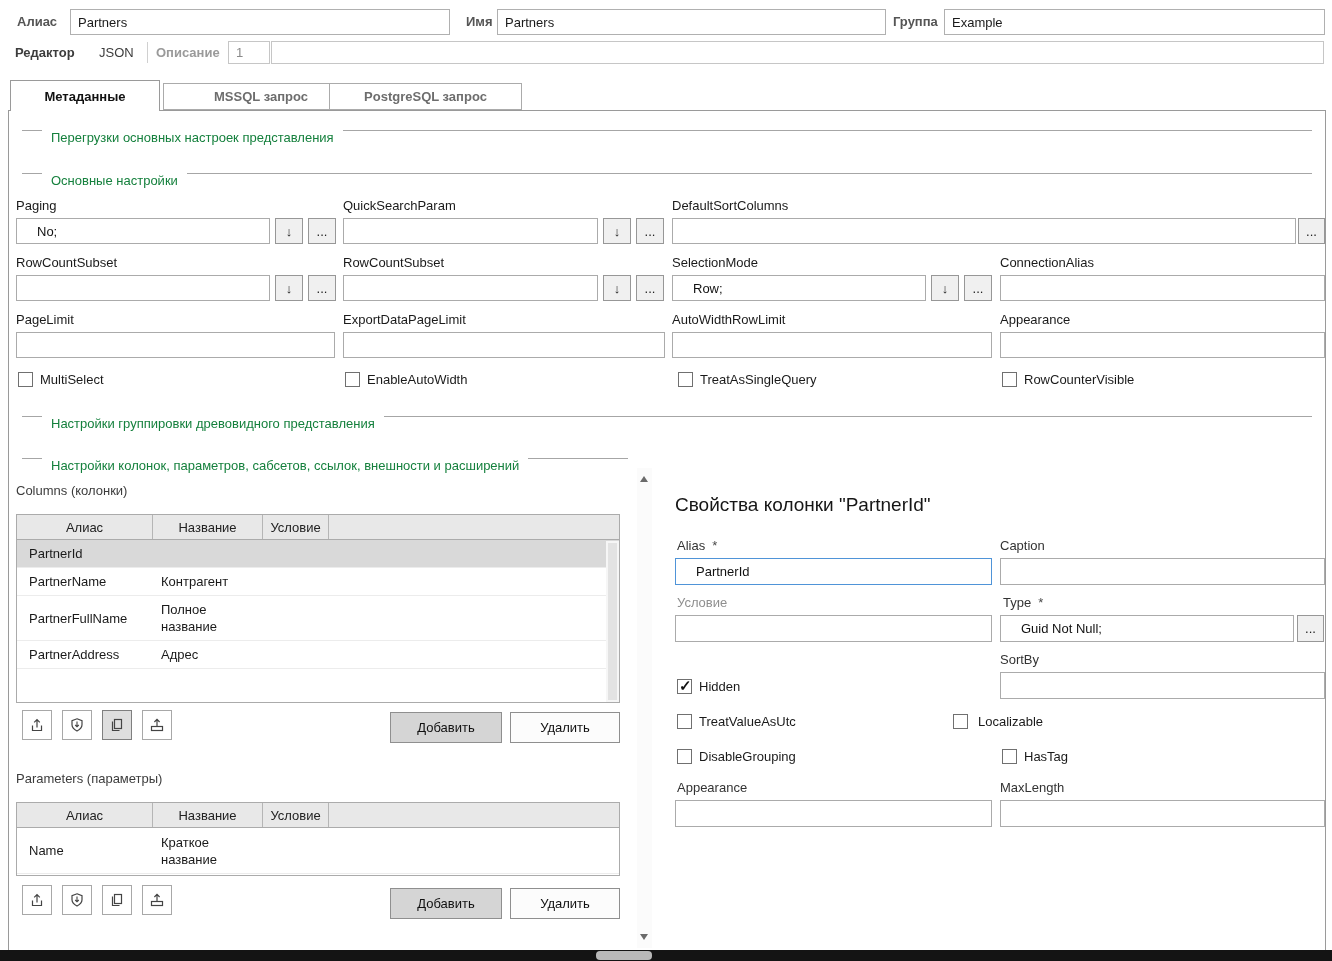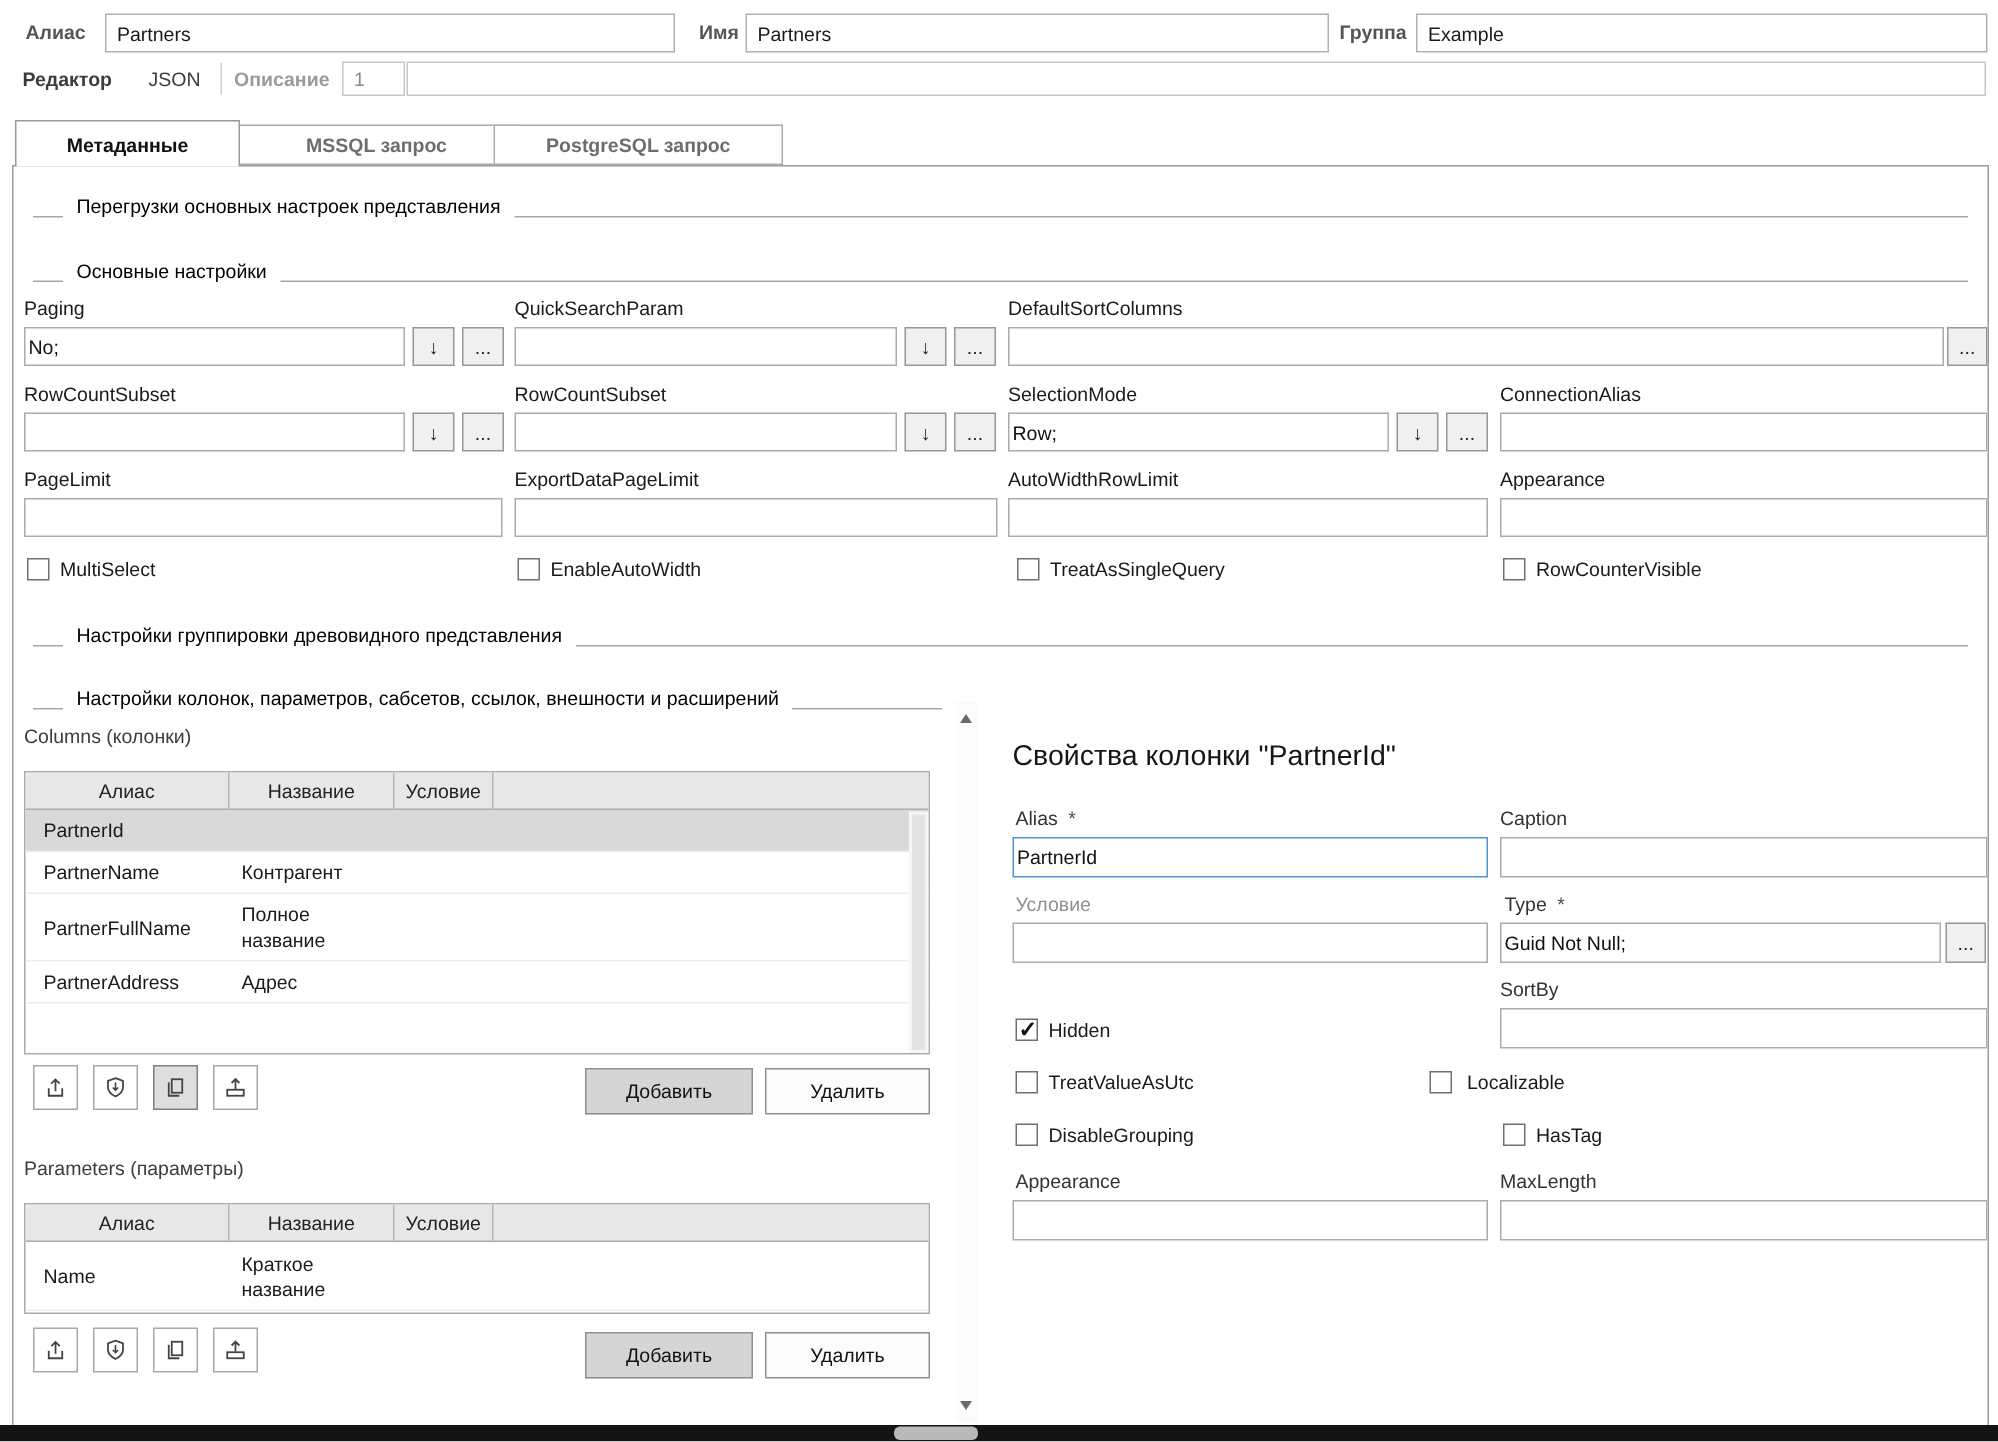--- a/index.html
+++ b/index.html
@@ -13,26 +13,26 @@
   .hinput.thin { height:23px; border-color:#c6c6c6; }
   .vdiv { position:absolute; width:1px; background:#d0d0d0; }
 
   .tab { position:absolute; display:flex; align-items:center; justify-content:center;
          font-weight:bold; border:1px solid #ababab; background:#fff; cursor:pointer; }
   .tab.active { color:#111; border-color:#9a9a9a; border-bottom:none; z-index:3; }
   .tab.inactive { color:#6d6d6d; z-index:2; }
 
   .panel { position:absolute; border:1px solid #9a9a9a; background:#fff; }
 
-  .sep { position:absolute; display:flex; align-items:flex-end; gap:9px; color:#000000; }
+  .sep { position:absolute; display:flex; align-items:flex-start; gap:9px; color:#15803d; }
   .sep::before { content:""; width:20px; height:1px; background:#a6a6a6; flex:0 0 auto; }
   .sep::after  { content:""; flex:1; height:1px; background:#a6a6a6; }
 
   .flabel { position:absolute; color:#1a1a1a; }
-  .finput { position:absolute; height:26px; border:1px solid #ababab; padding:0 2px;
+  .finput { position:absolute; height:26px; border:1px solid #ababab; padding:0 20px;
             font:13px "Liberation Sans",sans-serif; color:#111; background:#fff; }
   .finput.focus { border-color:#4f94d8; }
   .sbtn { position:absolute; width:28px; height:26px; border:1px solid #979797; background:#f0f0f0;
           font:13px "Liberation Sans",sans-serif; color:#222; cursor:pointer;
           display:flex; align-items:center; justify-content:center; }
 
   .chk { position:absolute; display:flex; align-items:center; gap:7px; cursor:default; color:#1a1a1a; }
   .chkbox { width:15px; height:15px; border:1px solid #707070; background:#fff; position:relative; flex:0 0 auto; }
   .chkbox.checked::after { content:"✓"; position:absolute; left:1px; top:-3px;
                            font-size:15px; font-weight:bold; color:#111; }
@@ -86,21 +86,21 @@
 <span class="hlabel" style="left:15px; top:45px; color:#3c3c3c;">Редактор</span>
 <span class="ptext" style="left:99px; top:45px;">JSON</span>
 <div class="vdiv" style="left:147px; top:42px; height:21px;"></div>
 <span class="hlabel gray" style="left:156px; top:45px;">Описание</span>
 <input class="hinput thin" style="left: 228px; top: 41px; width: 42px; color: rgb(138, 138, 138);" value="1">
 <input class="hinput thin" style="left: 271px; top: 41px; width: 1053px;" value="">
 
 <div class="tab active" style="left:10px; top:80px; width:150px; height:31px;">
   <span>Метаданные</span>
 </div>
-<div class="tab inactive" style="left:153px; top:83px; width:196px; height:27px;">
+<div class="tab inactive" style="left:163px; top:83px; width:196px; height:27px;">
   <span>MSSQL запрос</span>
 </div>
 <div class="tab inactive" style="left:329px; top:83px; width:193px; height:27px;">
   <span>PostgreSQL запрос</span>
 </div>
 
 <div class="panel" style="left:8px; top:110px; width:1318px; height:841px;"></div>
 
 <div class="sep" style="left:22px; top:130px; width:1290px;">
   <span>Перегрузки основных настроек представления</span>

